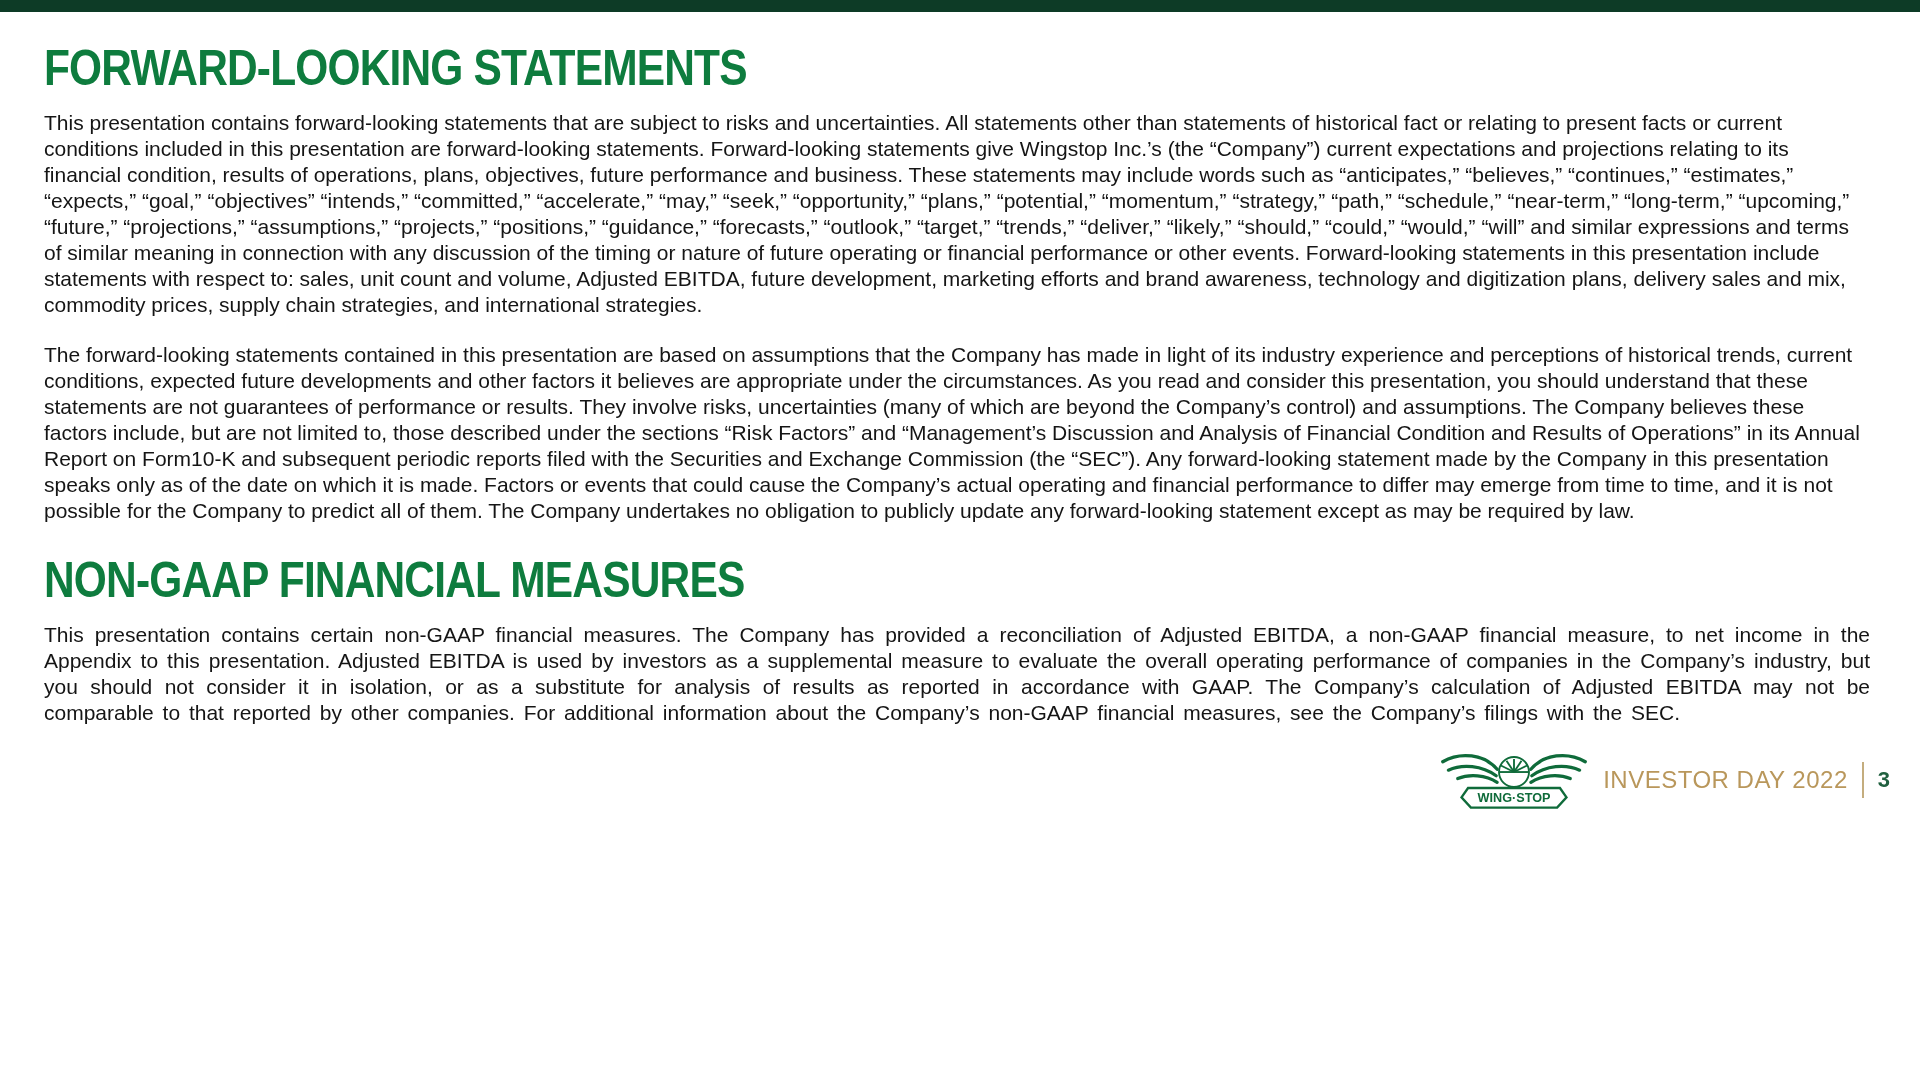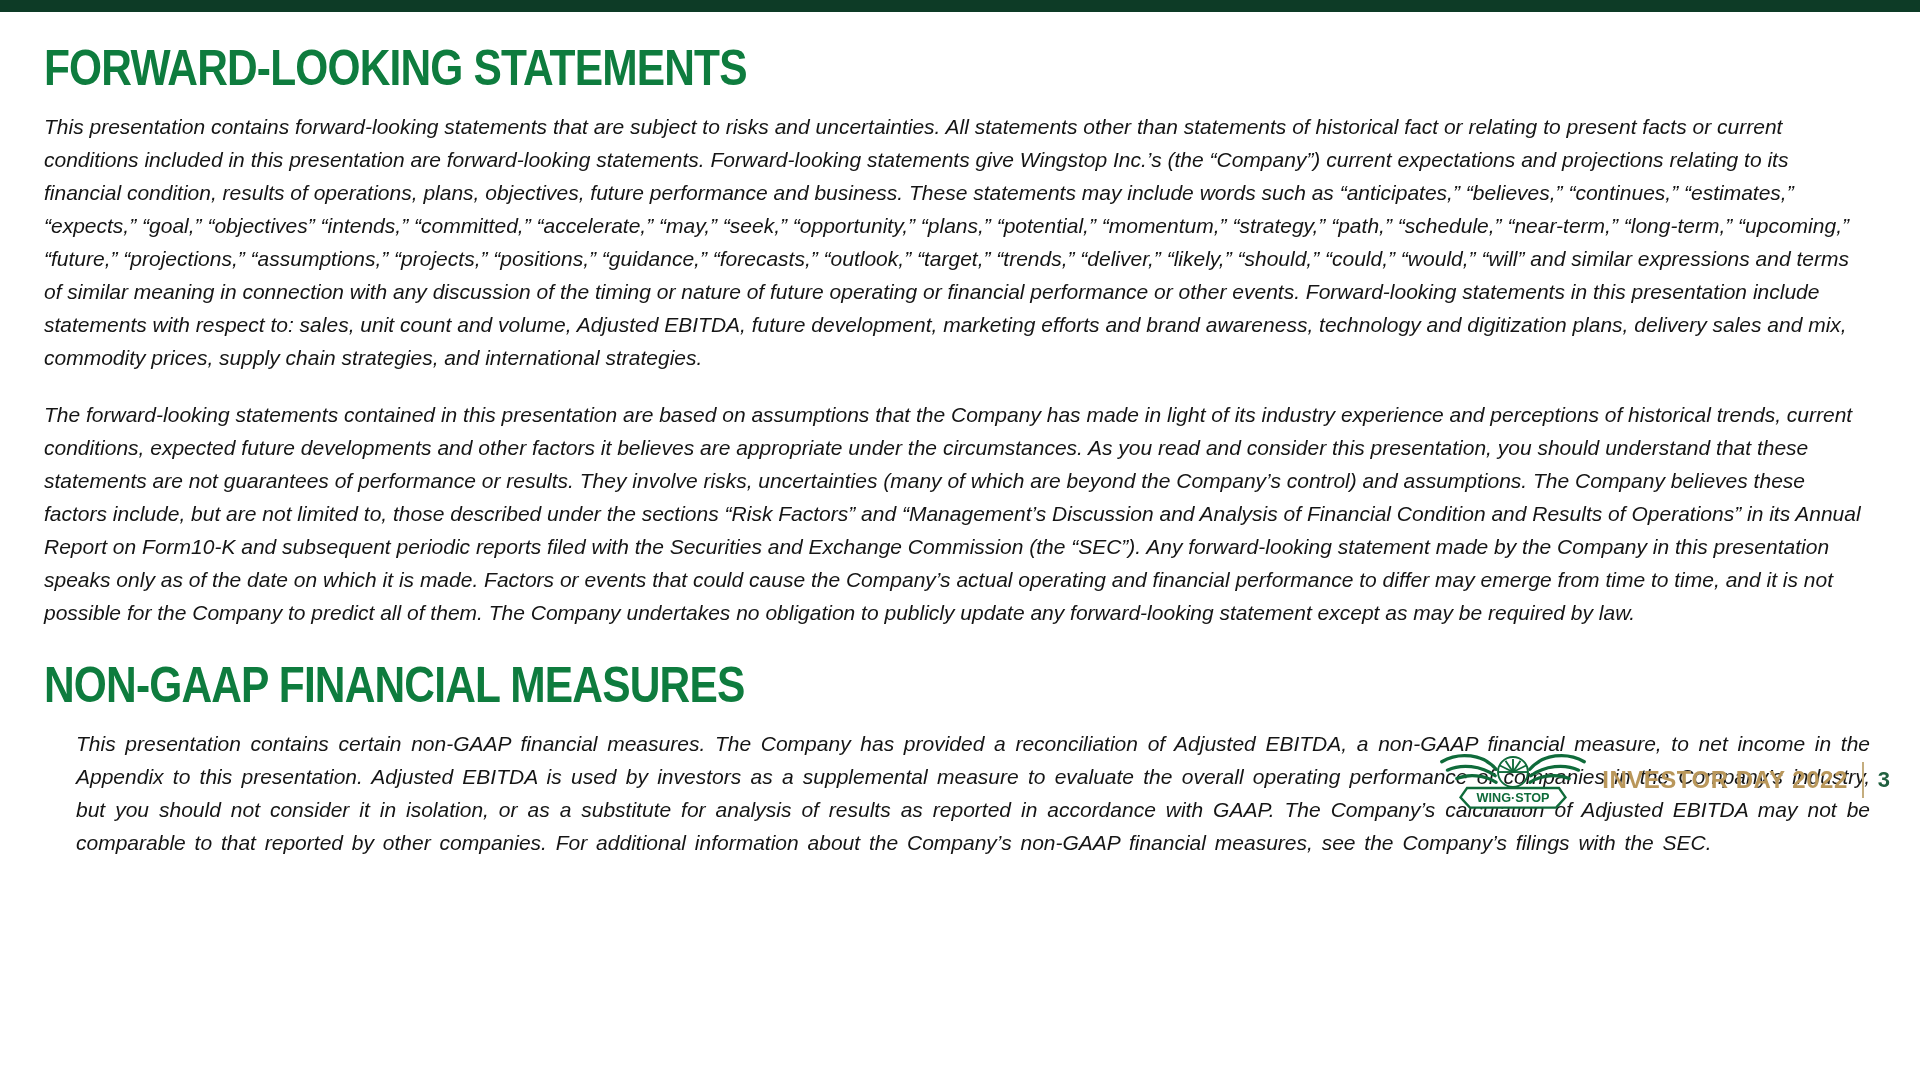--- a/index.html
+++ b/index.html
@@ -32,42 +32,40 @@
     transform: scaleX(0.85);
     transform-origin: left center;
     white-space: nowrap;
   }
   .section-heading.second {
     margin-top: 26px;
   }
   .body-para {
     color: #151515;
     font-size: 21px;
-    line-height: 33px;
+    line-height: 26px;
     margin: 0 0 24px 0;
     text-align: left;
-    font-style: italic;
   }
   .body-para.justified {
     text-align: justify;
     word-spacing: 3px;
-    margin-left: 32px;
   }
   .footer {
     position: absolute;
     right: 26px; bottom: 8px;
     display: flex;
     align-items: center;
     gap: 14px;
   }
   .logo-wrap { width: 150px; height: 72px; }
   .event-title {
     color: #b9975b;
     font-size: 24px;
-    font-weight: bold;
+    font-weight: normal;
     letter-spacing: 0.5px;
     white-space: nowrap;
   }
   .footer-divider {
     width: 2px; height: 36px;
     background: #c4ad7e;
   }
   .page-number {
     color: #20603f;
     font-size: 22px;

